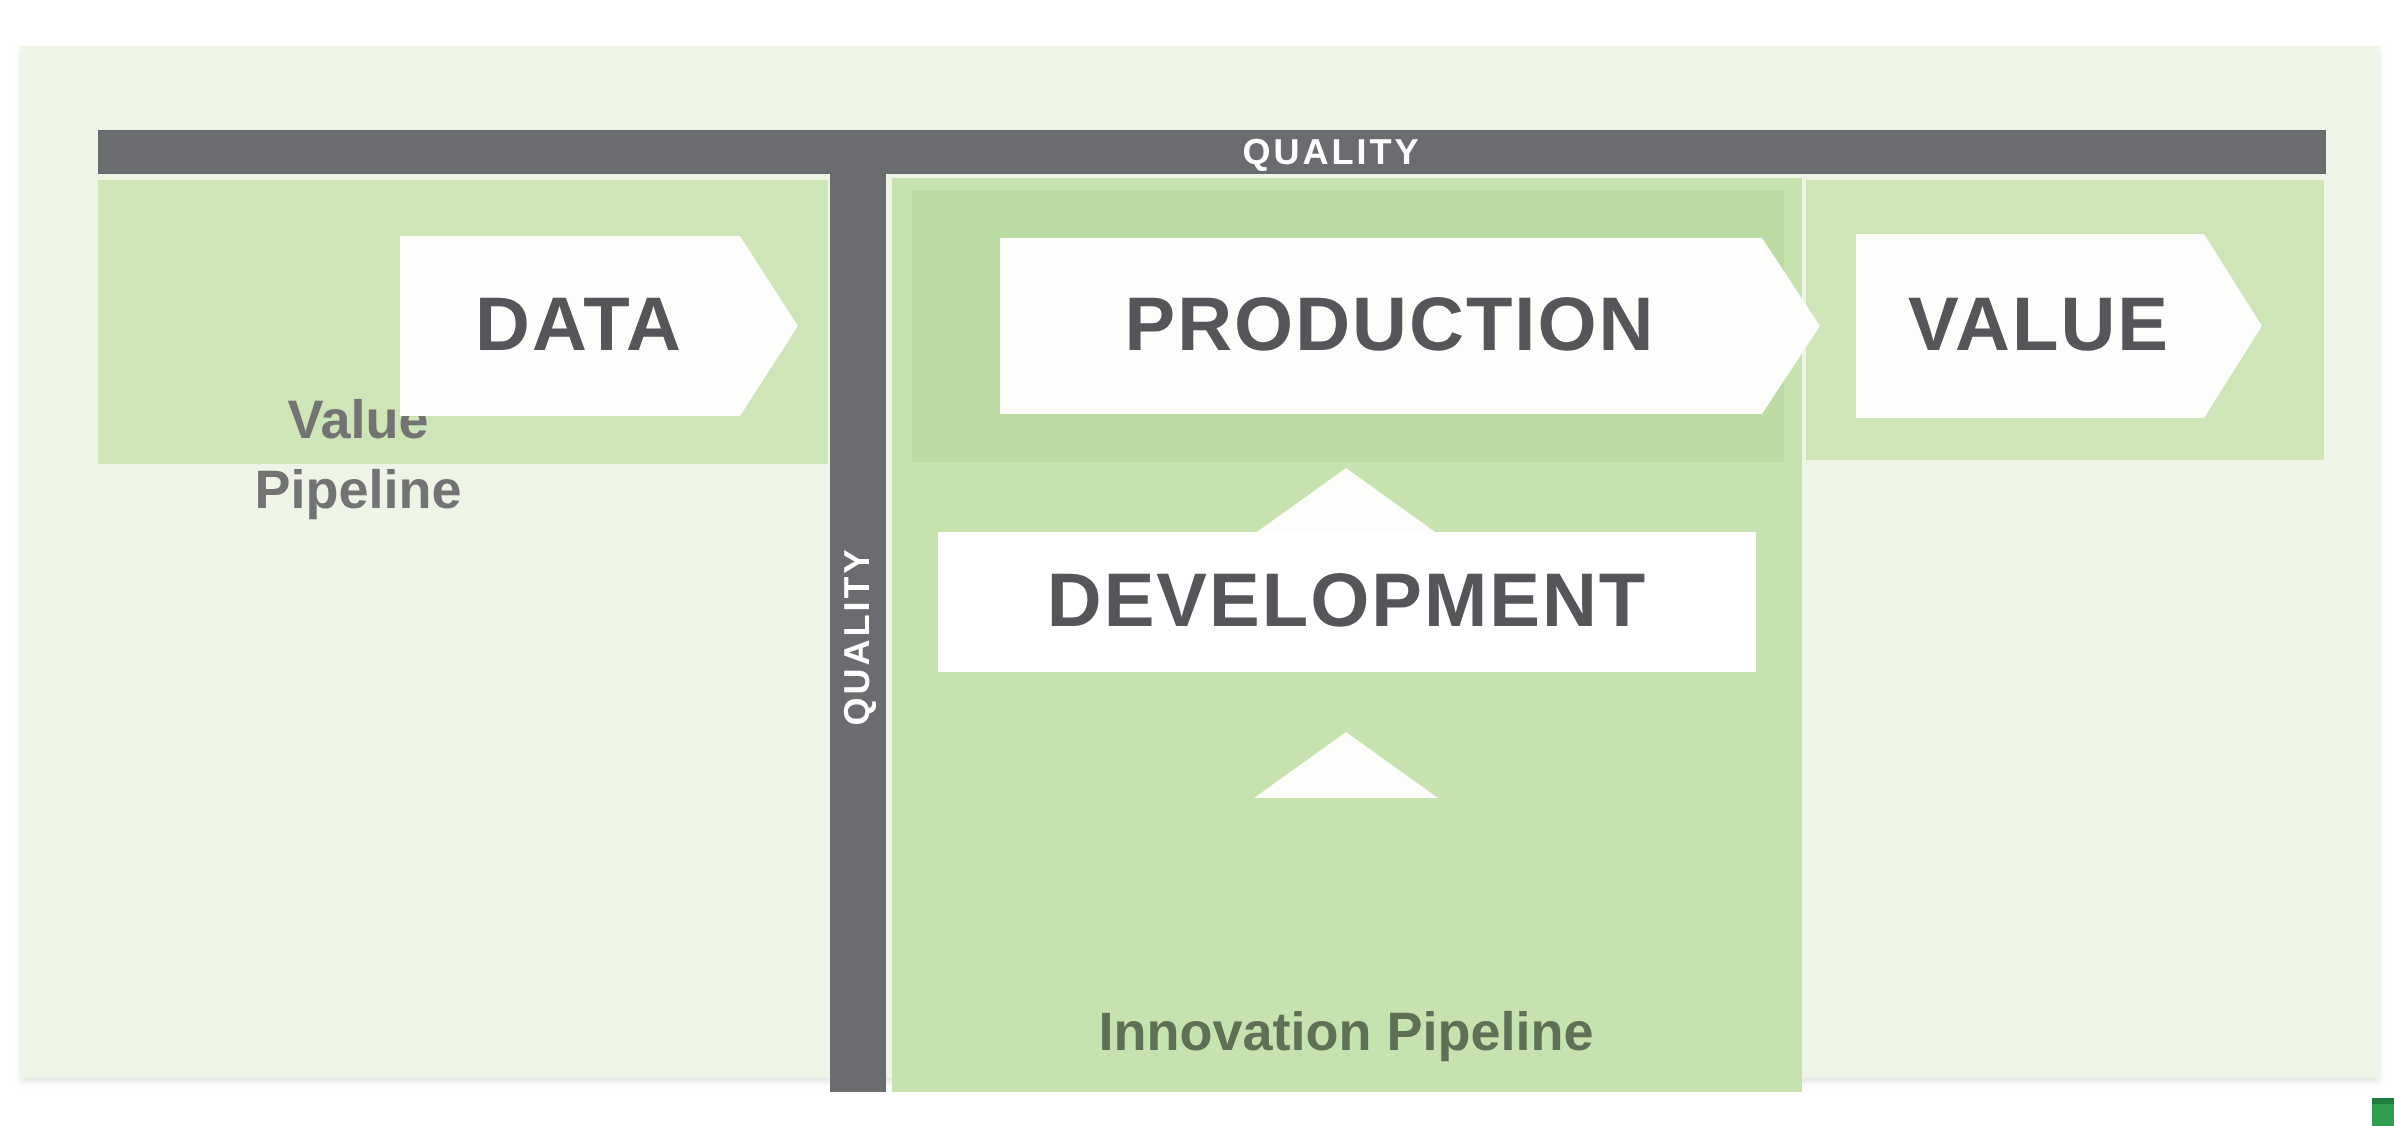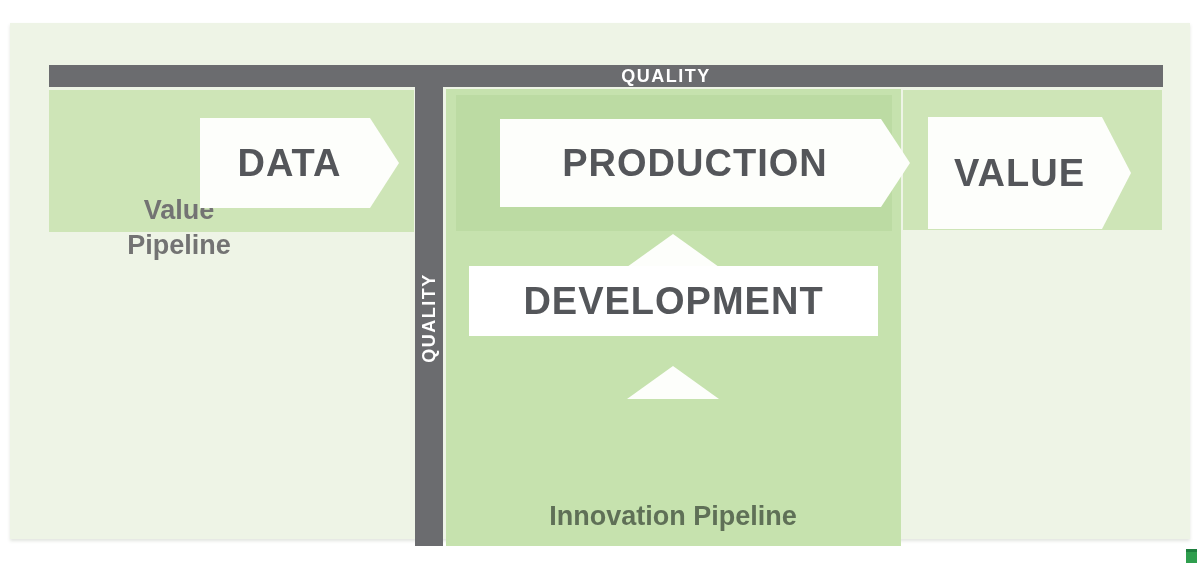--- a/index.html
+++ b/index.html
@@ -44,21 +44,21 @@
 
   
   .arrow {
     position:absolute; background:#fdfefb;
     display:flex; align-items:center; justify-content:center;
     clip-path:polygon(0 0, calc(100% - 29px) 0, 100% 50%, calc(100% - 29px) 100%, 0 100%);
     padding-right:20px;
   }
   .arrow-data       { left:190px; top:95px; width:199px; height:90px; }
   .arrow-production { left:458px; top:96px; width:410px; height:88px;margin-left:32px; }
-  .arrow-value      { left:918px; top:94px; width:203px; height:112px; }
+  .arrow-value      { left:918px; top:94px; width:203px; height:92px; }
 
   
   .stage-box {
     position:absolute; left:459px; width:409px; background:#ffffff;
     display:flex; align-items:center; justify-content:center;
   }
   .box-development { top:243px; height:70px; }
   .box-idea        { top:375px; height:74px; }
 
   .stage-label {

